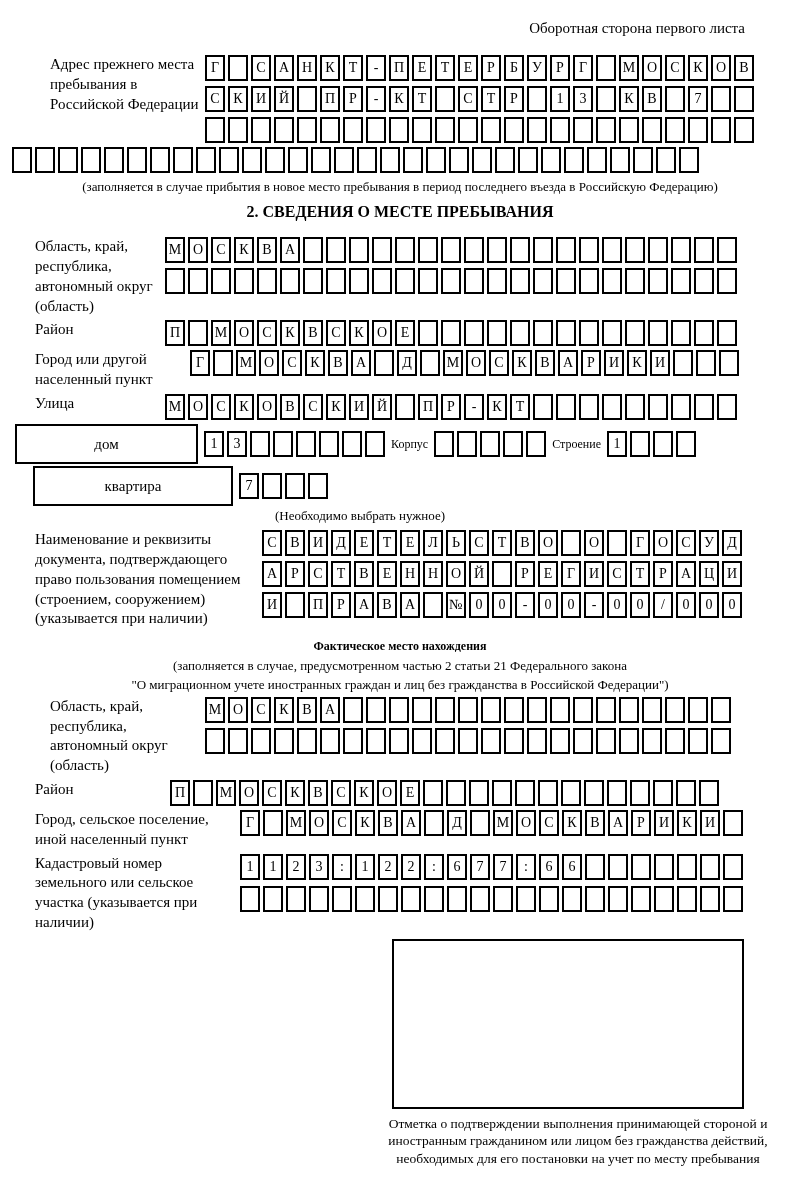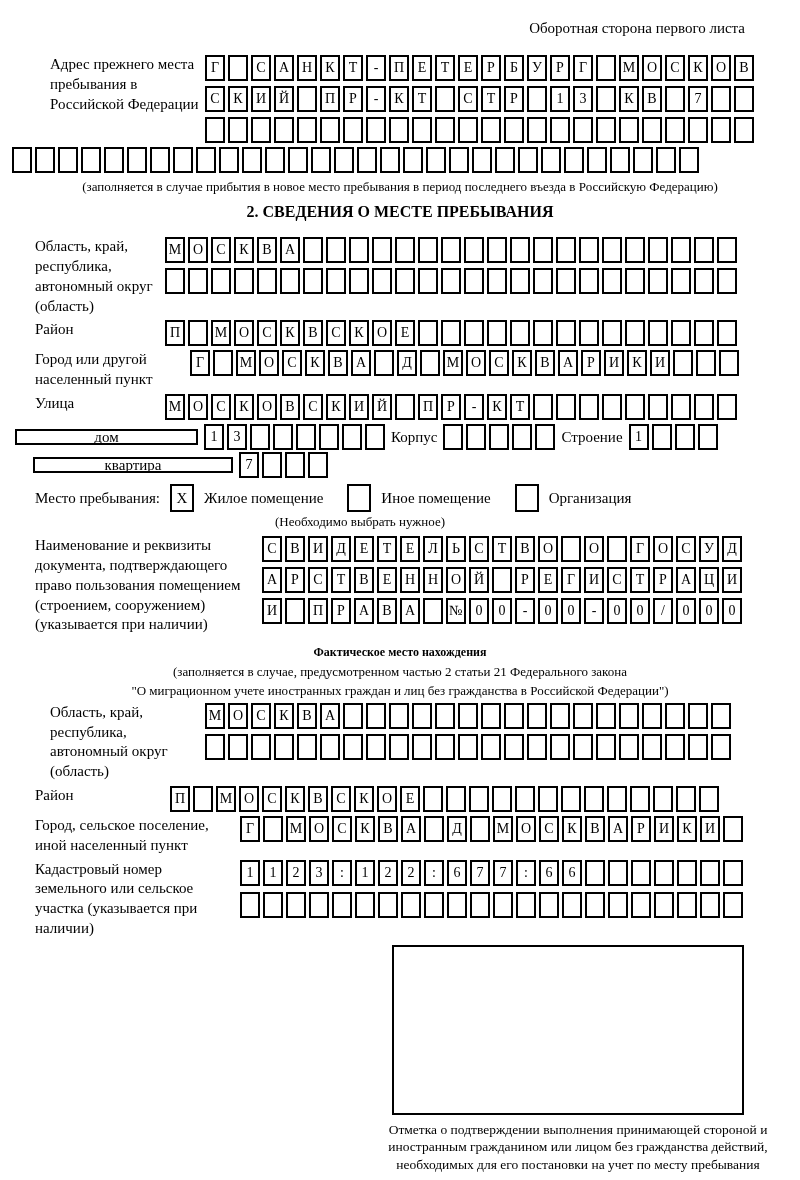--- a/index.html
+++ b/index.html
@@ -13,24 +13,24 @@
   .rows{display:flex;flex-direction:column;gap:5px;}
   .boxrow{display:flex;gap:3px;flex-wrap:nowrap;}
   .cbox{flex:0 0 auto;width:20px;height:26px;border:2px solid #000;box-sizing:border-box;
         display:flex;align-items:center;justify-content:center;font-size:14px;line-height:1;}
   .ml2{margin-left:2px;} .ml5{margin-left:5px;} .ml8{margin-left:8px;} .ml10{margin-left:10px;}
   .ml15{margin-left:15px;}
   .note{font-size:13px;line-height:1.25;margin:2px 0 4px 0;}
   .center{text-align:center;}
   .sect-title{font-size:16px;font-weight:bold;text-align:center;margin:8px 0 16px 0;}
   .sub-title{font-size:12px;font-weight:bold;text-align:center;margin:10px 0 4px 0;}
-  .label-rect{border:2px solid #000;box-sizing:border-box;height:16px;display:flex;
+  .label-rect{border:2px solid #000;box-sizing:border-box;height:40px;display:flex;
               align-items:center;justify-content:center;font-size:15px;flex:0 0 auto;}
   .house-row{display:flex;align-items:center;gap:6px;margin:2px 0 2px 5px;}
-  .inline-lbl{font-size:15px;flex:0 0 auto;}
+  .inline-lbl{font-size:12px;flex:0 0 auto;}
   .note-ind{margin-left:28px;}
   .stay-row{display:flex;align-items:center;gap:10px;margin:6px 0 2px 25px;font-size:15px;}
   .chk{width:24px;height:28px;border:2px solid #000;box-sizing:border-box;display:flex;
        align-items:center;justify-content:center;font-size:15px;flex:0 0 auto;}
   .gapL{margin-left:14px;}
   .stamp-box{width:352px;height:170px;border:2px solid #000;box-sizing:border-box;margin:6px 0 6px 382px;}
   .stamp-caption{margin-left:358px;width:420px;text-align:center;font-size:13.5px;line-height:1.3;}
   .mb6{margin-bottom:6px;}
 </style>
 </head>
@@ -343,29 +343,20 @@
   <div class="house-row" style="margin-left:23px;">
     <div class="label-rect" style="width:200px;">квартира</div>
     <div class="boxrow">
         <span class="cbox">7</span>
         <span class="cbox"></span>
         <span class="cbox"></span>
         <span class="cbox"></span>
       </div>
   </div>
 
-  <div class="stay-row">
-    <span>Место пребывания:</span>
-    <span class="chk">X</span>
-    <span>Жилое помещение</span>
-    <span class="chk gapL"></span>
-    <span>Иное помещение</span>
-    <span class="chk gapL"></span>
-    <span>Организация</span>
-  </div>
   <div class="note" style="margin-left:160px;width:380px;text-align:center;">(Необходимо выбрать нужное)</div>
 
   <div class="frow" style="margin-top:6px;">
     <div class="lbl w225">Наименование и реквизиты документа, подтверждающего право пользования помещением (строением, сооружением) (указывается при наличии)</div>
     <div class="rows ml2">
       <div class="boxrow">
           <span class="cbox">С</span>
           <span class="cbox">В</span>
           <span class="cbox">И</span>
           <span class="cbox">Д</span>

